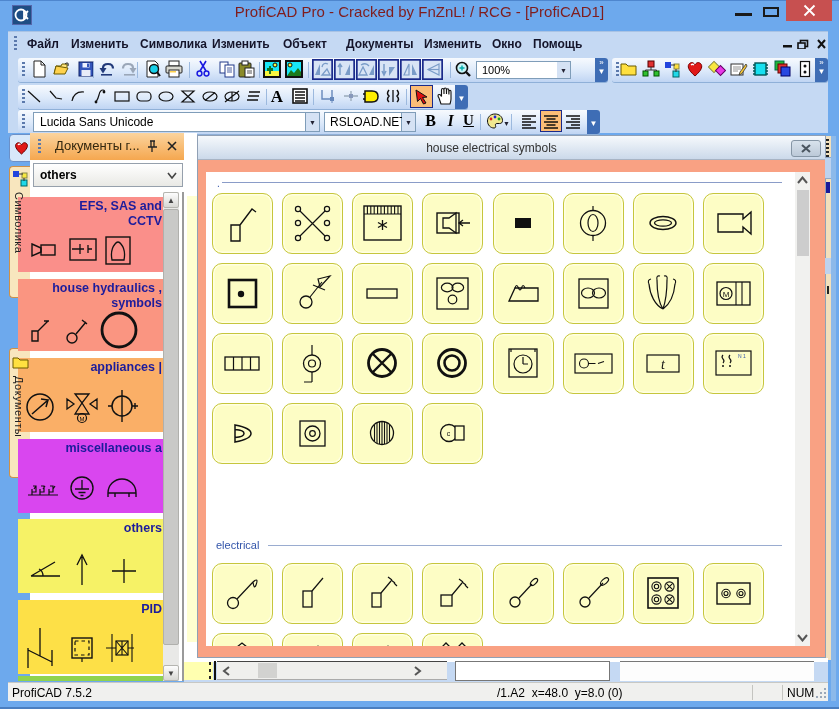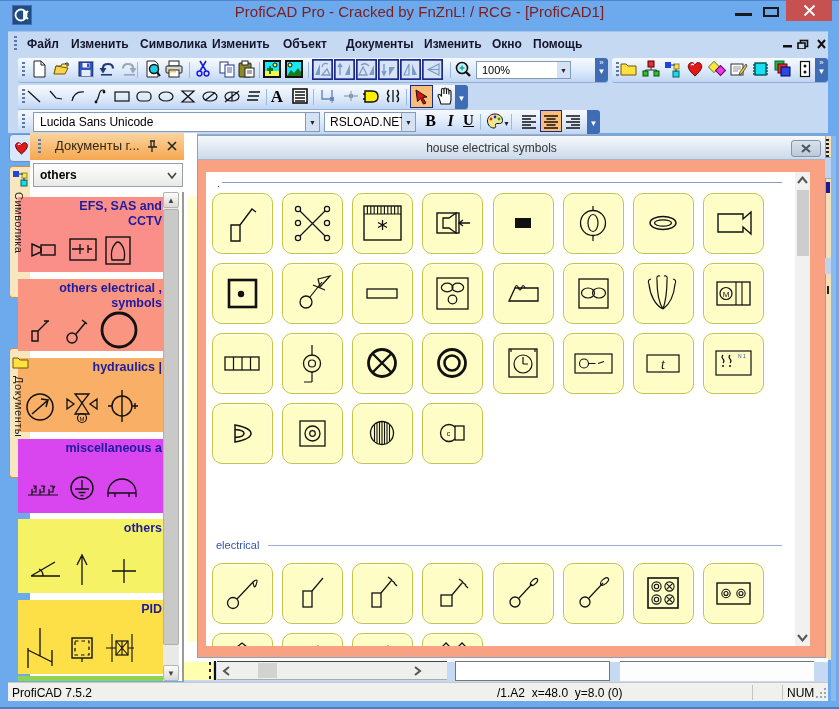--- a/index.html
+++ b/index.html
@@ -367,31 +367,31 @@
  <svg class="abs" style="left:10px; top:36px;" width="105" height="34" viewBox="0 0 105 34">
   <path d="M4 11 L13 15 V19 L4 23 z" fill="none" stroke="#111" stroke-width="1.4"></path>
         <rect x="13" y="12" width="14" height="10" fill="none" stroke="#111" stroke-width="1.4"></rect>
   <rect x="42" y="6" width="26" height="21" fill="none" stroke="#111" stroke-width="1.4"></rect>
         <path d="M44 16 h8 m0 -5 v10 m4 -5 h-4 m8 -4 v8 m0 -4 h4" stroke="#111" stroke-width="1.3"></path>
   <rect x="78" y="4" width="24" height="27" fill="none" stroke="#111" stroke-width="1.4"></rect>
         <path d="M84 27 q-2 -10 3 -16 q3 -4 6 0 q5 6 3 16 z" fill="none" stroke="#111" stroke-width="1.3"></path>
  </svg>
 </div>
 <div class="sect" style="top:279px; height:72px; background:#FA9581;">
- <div class="secttext">others electrical ,
+ <div class="secttext">house hydraulics ,
 symbols</div>
  <svg class="abs" style="left:8px; top:30px;" width="112" height="40" viewBox="0 0 112 40">
   <path d="M6 32 V22 H12 V32 z M12 22 L22 12 M18 12 h5" fill="none" stroke="#111" stroke-width="1.4"></path>
   <circle cx="46" cy="29" r="5" fill="none" stroke="#111" stroke-width="1.4"></circle>
         <path d="M50 25 L60 13 M56 11 l5 4" fill="none" stroke="#111" stroke-width="1.4"></path>
   <circle cx="93" cy="21" r="17" fill="none" stroke="#111" stroke-width="2.8"></circle>
  </svg>
 </div>
 <div class="sect" style="top:358px; height:74px; background:#FAAF67;">
- <div class="secttext">hydraulics |</div>
+ <div class="secttext">appliances |</div>
  <svg class="abs" style="left:6px; top:24px;" width="114" height="44" viewBox="0 0 114 44">
   <circle cx="16" cy="25" r="13" fill="none" stroke="#111" stroke-width="1.5"></circle>
         <path d="M8 32 L24 18 L17 17 M24 18 L22 25" fill="none" stroke="#111" stroke-width="1.5"></path>
   <path d="M51 12 h14 l-7 9 z M51 32 l7 -11 l7 11 z M43 17 v10 l7 -5 z M73 17 v10 l-7 -5 z" fill="none" stroke="#111" stroke-width="1.3"></path>
         <circle cx="58" cy="36" r="4.5" fill="none" stroke="#111" stroke-width="1.2"></circle>
         <text x="58" y="38.5" font-size="6" text-anchor="middle" fill="#111">M</text>
   <circle cx="98" cy="24" r="10" fill="none" stroke="#111" stroke-width="1.5"></circle>
         <path d="M98 8 V40 M88 24 h-4 M108 24 h6 m-3 -3 v6" fill="none" stroke="#111" stroke-width="1.4"></path>
  </svg>
 </div>

